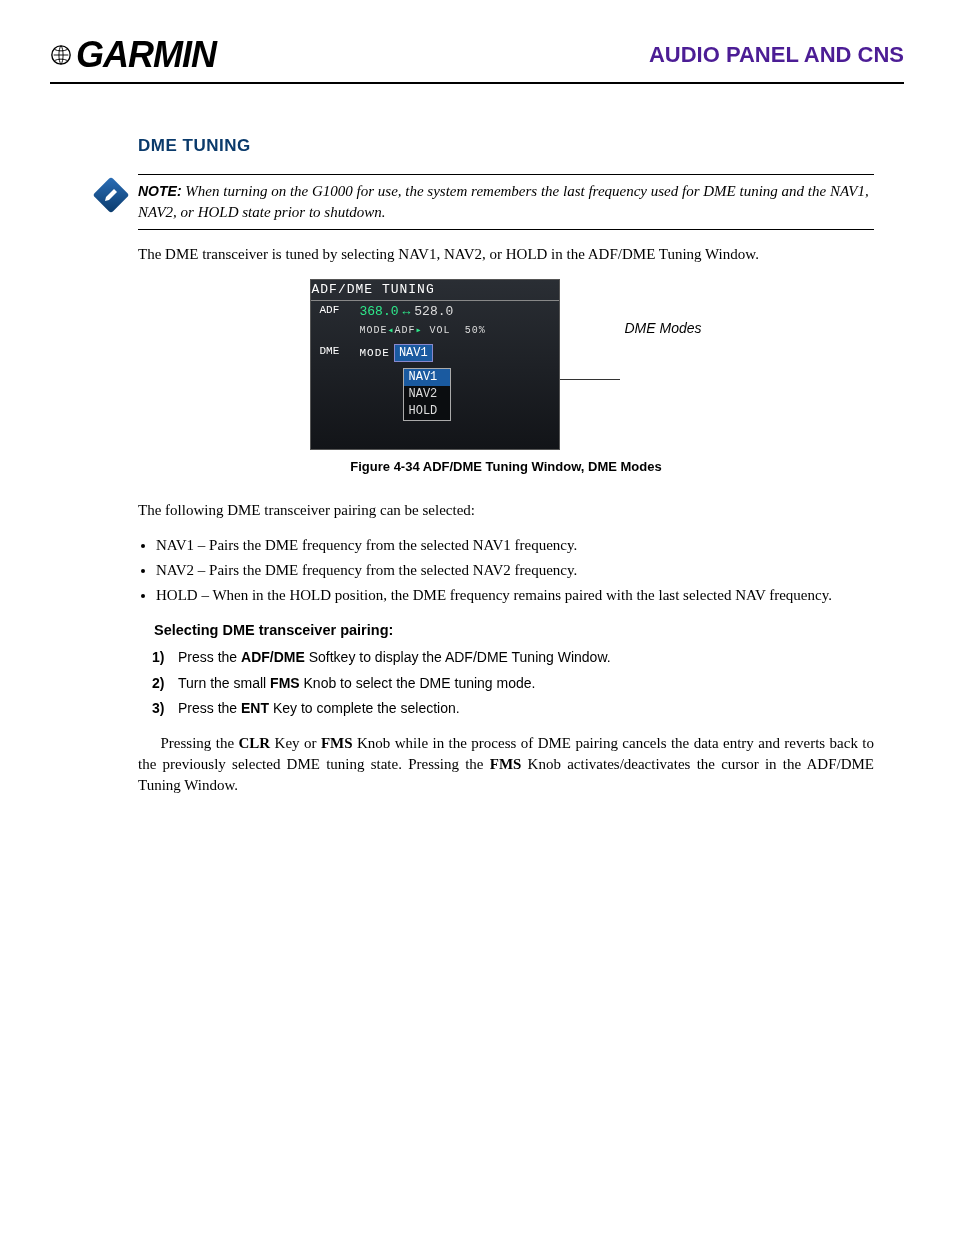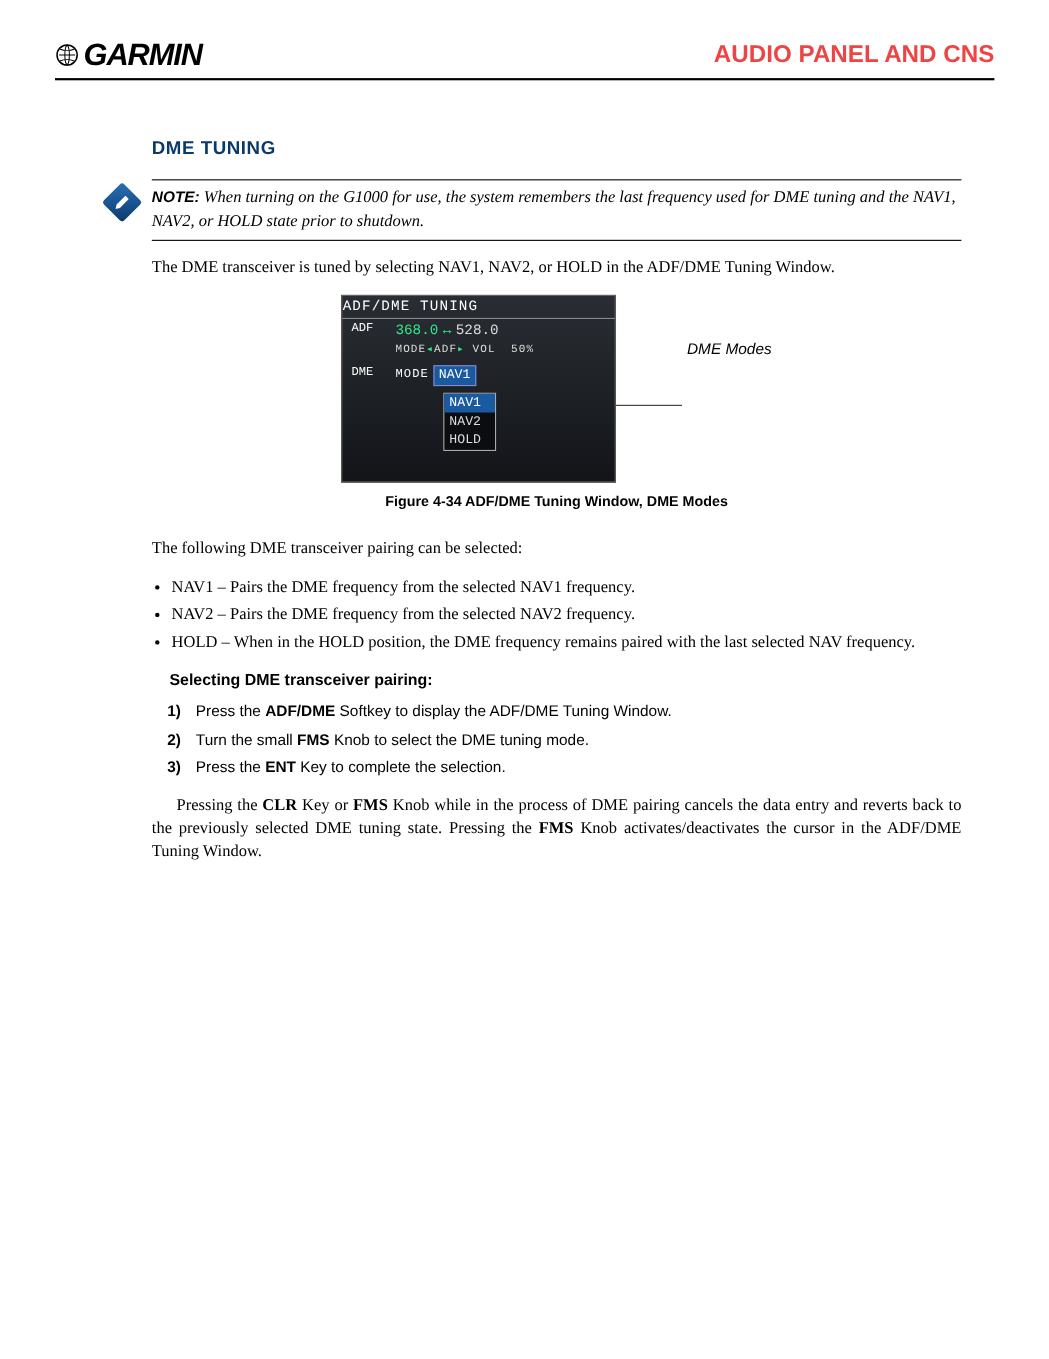--- a/index.html
+++ b/index.html
@@ -16,35 +16,35 @@
     justify-content: space-between;
     align-items: center;
     border-bottom: 2px solid #000;
     padding-bottom: 2px;
     margin-bottom: 50px;
   }
   .logo {
     font-family: Arial, sans-serif;
     font-weight: 900;
     font-style: italic;
-    font-size: 28px;
+    font-size: 36px;
     letter-spacing: -1px;
     display: flex;
     align-items: center;
   }
   .logo-icon {
     width: 22px;
     height: 22px;
     margin-right: 4px;
   }
   .section-header {
     font-family: Arial, sans-serif;
     font-weight: 900;
     font-size: 22px;
-    color: #ef4444;
+    color: #4c1d95;
     text-align: right;
   }
   .content {
     padding-left: 88px;
     padding-right: 30px;
   }
   h2.subsection {
     font-family: Arial, sans-serif;
     font-weight: 900;
     font-size: 17px;

